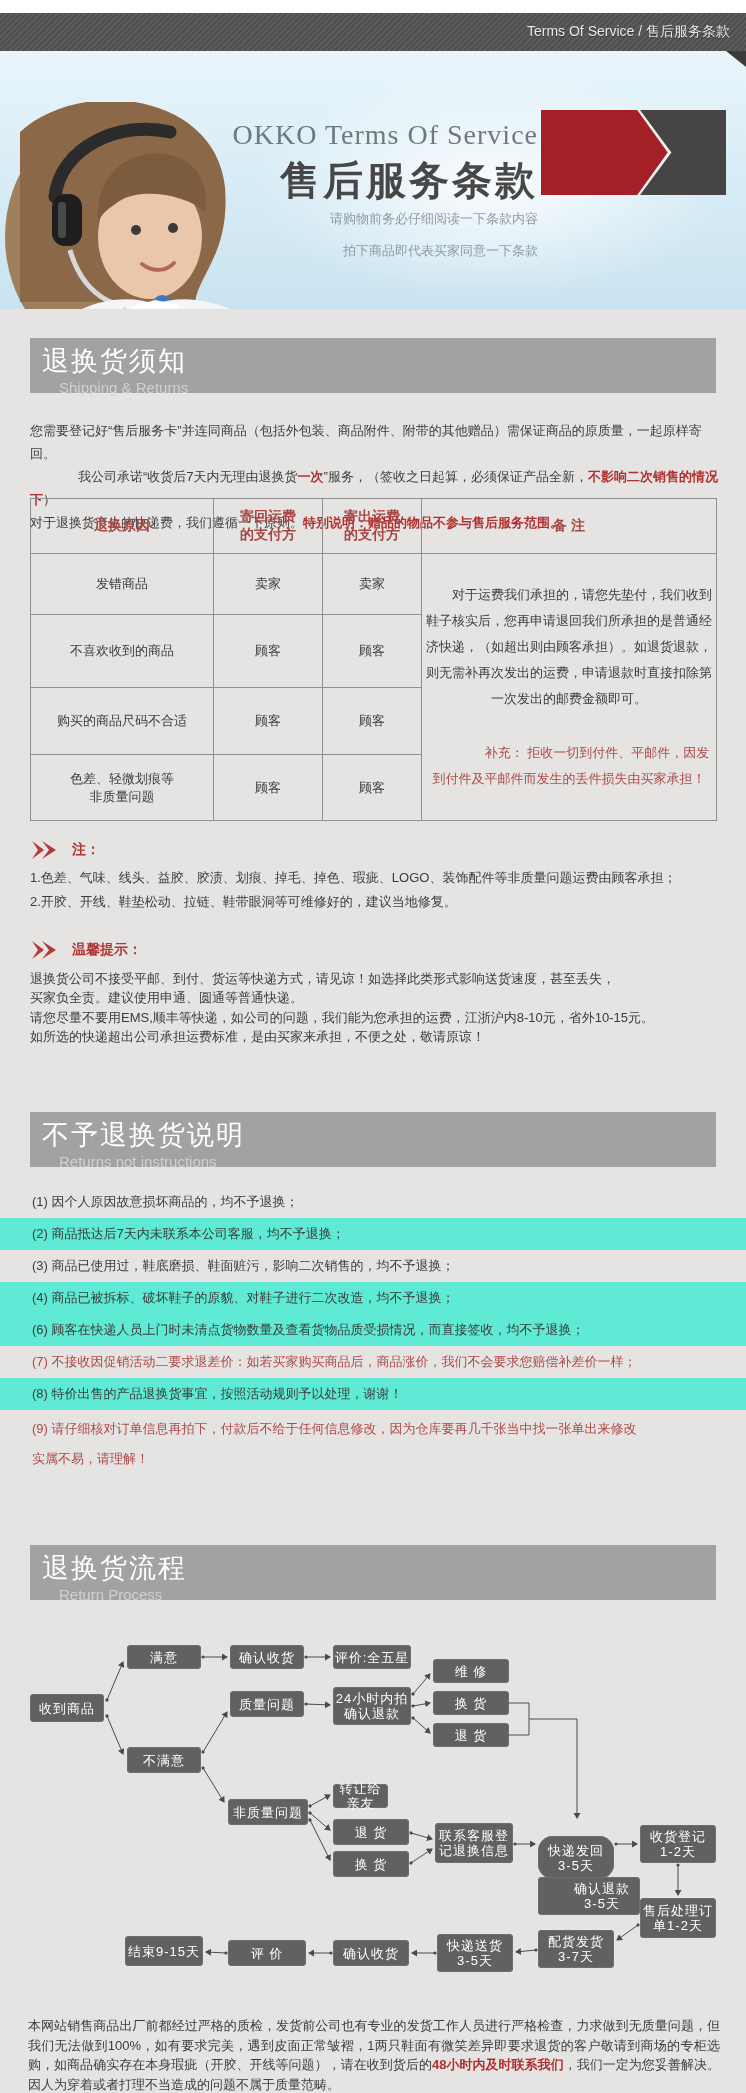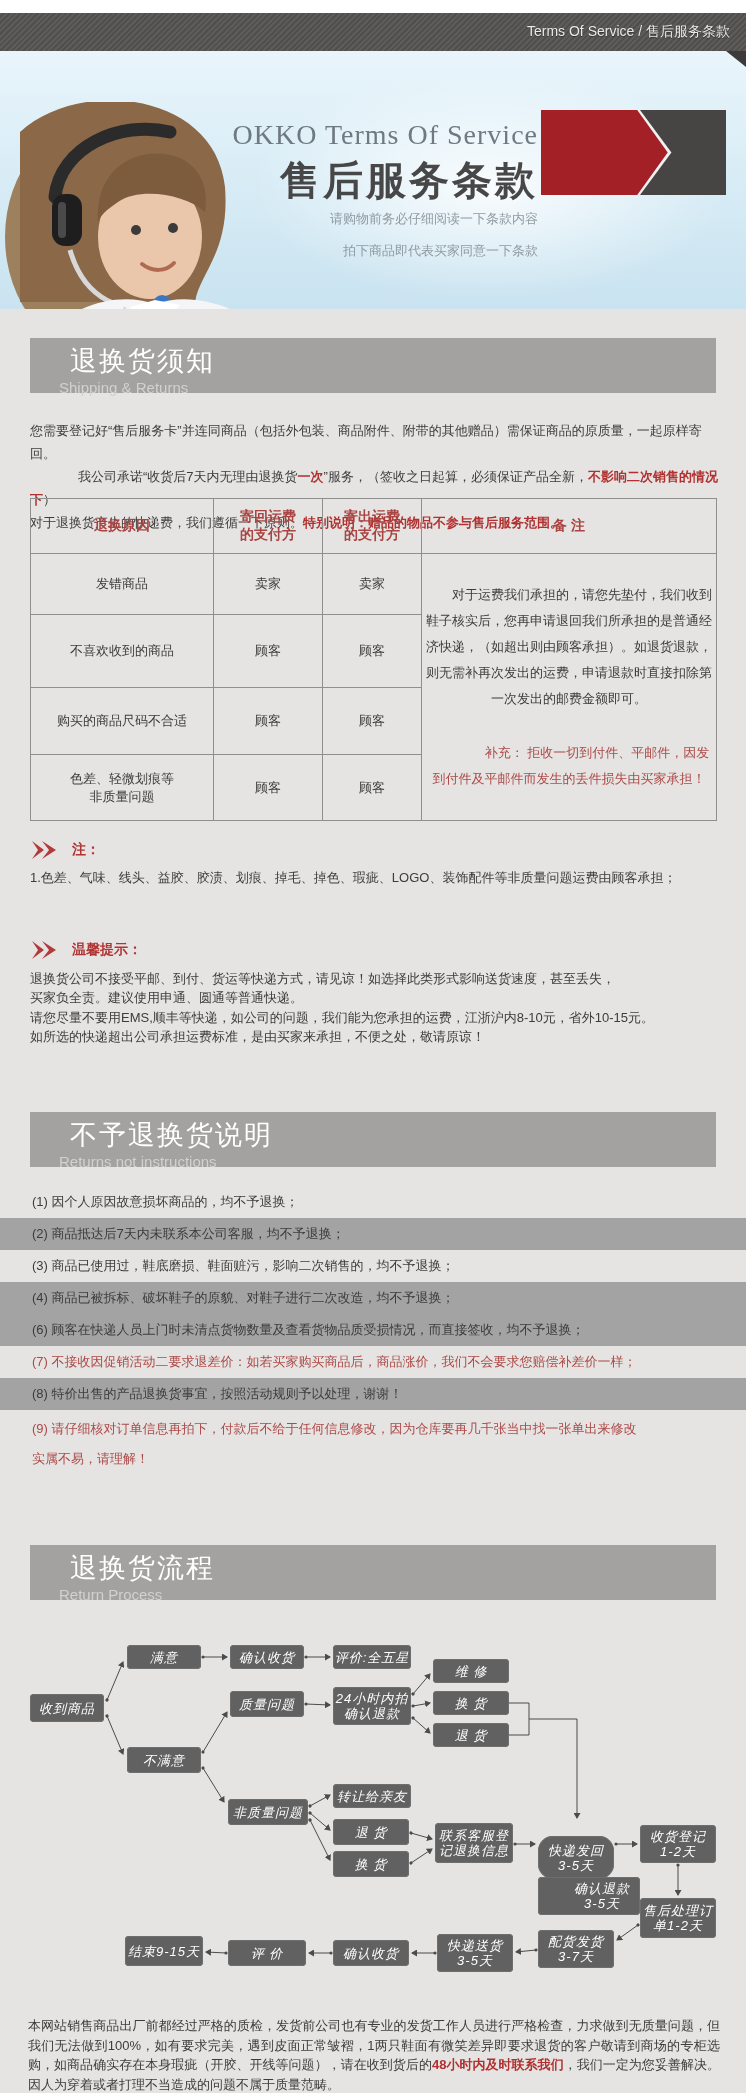--- a/index.html
+++ b/index.html
@@ -30,21 +30,21 @@
   .arrow-white{position:absolute;left:0;top:0;width:100%;height:100%;background:#f2f2f2;
     clip-path:polygon(0 0,53.5% 0,70.5% 50%,53.5% 100%,0 100%);}
   .arrow-red{position:absolute;left:0;top:0;width:100%;height:100%;background:#a32026;
     clip-path:polygon(0 0,52% 0,68.5% 50%,52% 100%,0 100%);}
 
   
   .agent{left:0;top:51px;width:370px;height:258px;}
 
   
   .secbar{left:30px;width:686px;height:55px;background:#a3a2a0;padding-left:0;}
-  .secbar .cn{color:#ffffff;font-size:27px;font-weight:400;letter-spacing:2px;padding:5px 0 0 40px;}
+  .secbar .cn{color:#ffffff;font-size:27px;font-weight:400;letter-spacing:2px;padding:5px 0 0 12px;}
   .secbar .en{color:#d2d1cf;font-size:15px;padding:0 0 0 29px;margin-top:0px;}
 
   
   .intro{left:30px;top:419px;width:690px;font-size:13px;color:#3c3c3c;line-height:23px;}
   .intro .ind{text-indent:48px;}
   .red-b{color:#b03030;font-weight:bold;}
 
   
   table.rt{border-collapse:collapse;position:absolute;left:30px;top:498px;width:686px;
     font-size:13px;color:#3c3c3c;table-layout:fixed;}
@@ -61,30 +61,30 @@
   .chev{width:34px;height:18px;display:inline-block;vertical-align:middle;}
   .blk-title{font-size:14px;font-weight:bold;color:#b03434;vertical-align:middle;margin-left:8px;}
   .note{left:30px;top:840px;width:690px;}
   .note-items{font-size:13px;color:#3c3c3c;line-height:24px;margin-top:7px;}
   .tips{left:30px;top:940px;width:700px;}
   .tips-lines{font-size:13px;color:#3c3c3c;line-height:19.5px;margin-top:10px;}
 
   
   .nrlist{left:0px;top:1186px;width:746px;}
   .nr-item{height:32px;line-height:32px;font-size:13px;color:#3c3c3c;padding-left:32px;white-space:pre-line;}
-  .nr-item.shade{background:#a3a3a3;}
+  .nr-item.shade{background:#5eead4;}
   .nr-item.redtx{color:#ad4a48;}
   .nr-item.two{height:66px;line-height:30px;padding-top:4px;}
 
   
   .flow{left:0;top:1630px;width:746px;height:395px;}
   .fnode{position:absolute;background:#616161;color:#ffffff;border-radius:4px;
     display:flex;align-items:center;justify-content:center;text-align:center;
     font-size:13px;white-space:pre-line;line-height:15px;letter-spacing:1px;
-    box-shadow:inset 0 0 0 1px #6e6e6e;font-style:italic;}
+    box-shadow:inset 0 0 0 1px #6e6e6e;}
   .flow svg{position:absolute;left:0;top:0;}
 
   
   .footer{left:28px;top:2016px;width:692px;font-size:13px;color:#3c3c3c;line-height:19.5px;text-align:justify;}
 </style>
 </head>
 <body>
 
 <div class="abs topstrip"></div>
 
@@ -184,20 +184,21 @@
   </tbody>
 </table>
 
 <div class="abs note">
   <svg class="chev" viewBox="0 0 34 18">
     <path d="M2,0 L14,9 L2,18 L8,9 Z" fill="#b23a3a"></path>
     <path d="M12,0 L26,9 L12,18 L19,9 Z" fill="#b23a3a"></path>
   </svg><span class="blk-title">注：</span>
   <div class="note-items">
     <div>1.色差、气味、线头、益胶、胶渍、划痕、掉毛、掉色、瑕疵、LOGO、装饰配件等非质量问题运费由顾客承担；</div>
+    <div>2.开胶、开线、鞋垫松动、拉链、鞋带眼洞等可维修好的，建议当地修复。</div>
   </div>
 </div>
 
 <div class="abs tips">
   <svg class="chev" viewBox="0 0 34 18">
     <path d="M2,0 L14,9 L2,18 L8,9 Z" fill="#b23a3a"></path>
     <path d="M12,0 L26,9 L12,18 L19,9 Z" fill="#b23a3a"></path>
   </svg><span class="blk-title">温馨提示：</span>
   <div class="tips-lines">
     <div>退换货公司不接受平邮、到付、货运等快递方式，请见谅！如选择此类形式影响送货速度，甚至丢失，</div>
@@ -274,21 +275,21 @@
   <div class="fnode" style="left:230px;top:15px;width:74px;height:24px;">确认收货</div>
   <div class="fnode" style="left:333px;top:15px;width:78px;height:24px;">评价:全五星</div>
   <div class="fnode" style="left:230px;top:61px;width:74px;height:26px;">质量问题</div>
   <div class="fnode" style="left:333px;top:57px;width:78px;height:38px;">24小时内拍
 确认退款</div>
   <div class="fnode" style="left:433px;top:29px;width:76px;height:24px;">维  修</div>
   <div class="fnode" style="left:433px;top:61px;width:76px;height:24px;">换  货</div>
   <div class="fnode" style="left:433px;top:93px;width:76px;height:24px;">退  货</div>
   <div class="fnode" style="left:127px;top:117px;width:74px;height:26px;">不满意</div>
   <div class="fnode" style="left:228px;top:169px;width:80px;height:26px;">非质量问题</div>
-  <div class="fnode" style="left:333px;top:154px;width:78px;height:24px;">转让给亲友</div>
+  <div class="fnode" style="left:333px;top:154px;width:55px;height:24px;">转让给亲友</div>
   <div class="fnode" style="left:333px;top:189px;width:76px;height:26px;">退  货</div>
   <div class="fnode" style="left:333px;top:221px;width:76px;height:26px;">换  货</div>
   <div class="fnode" style="left:435px;top:193px;width:78px;height:40px;">联系客服登
 记退换信息</div>
   <div class="fnode" style="left:538px;top:206px;width:76px;height:43px;border-radius:15px;">快递发回
 3-5天</div>
   <div class="fnode" style="left:640px;top:195px;width:76px;height:38px;">收货登记
 1-2天</div>
   <div class="fnode" style="left:538px;top:247px;width:76px;height:38px;padding-left:26px;">确认退款
 3-5天</div>

